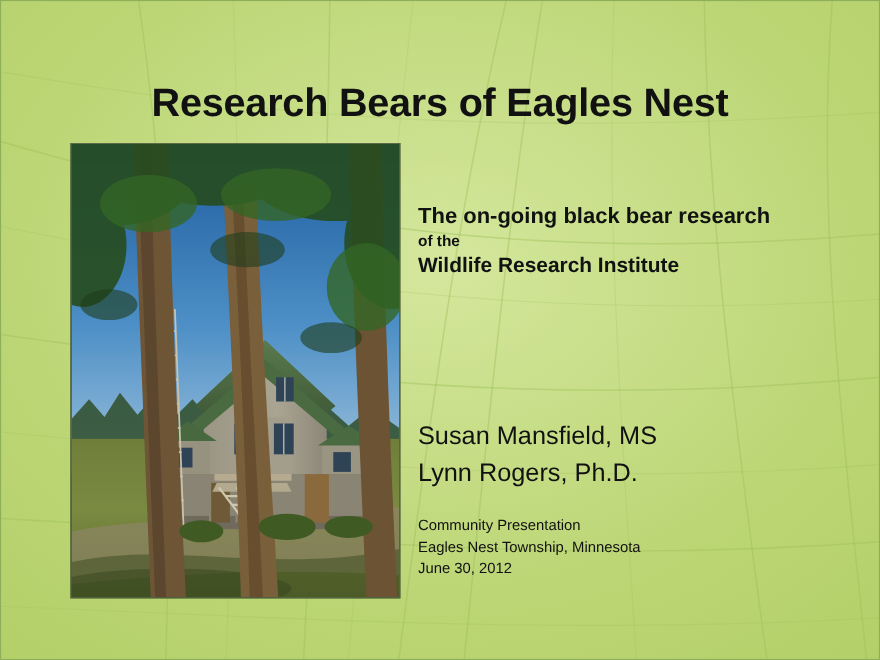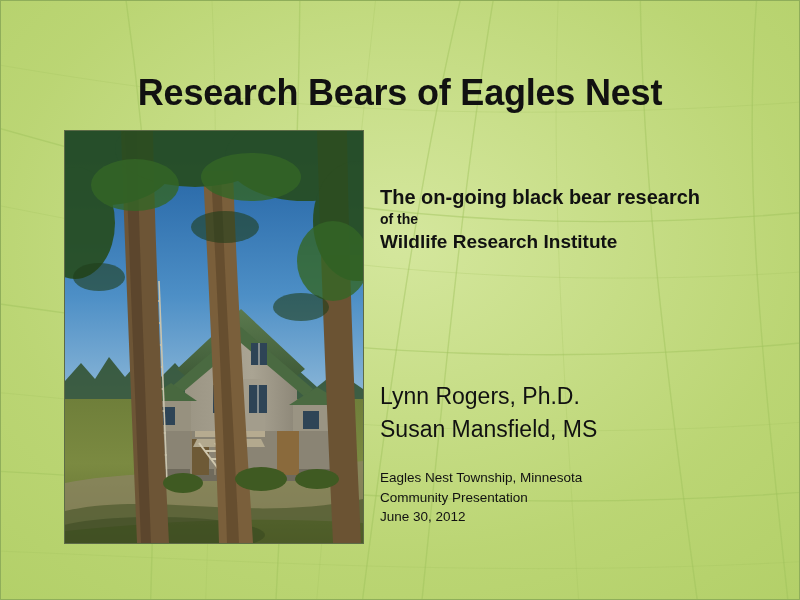--- a/index.html
+++ b/index.html
@@ -275,24 +275,24 @@
     </svg>
   </div>
 
   <div class="subtitle-block">
     <div class="sub-line1">The on-going black bear research</div>
     <div class="sub-line2">of the</div>
     <div class="sub-line3">Wildlife Research Institute</div>
   </div>
 
   <div class="authors">
+    <div class="author">Susan Mansfield, MS</div>
     <div class="author">Lynn Rogers, Ph.D.</div>
-    <div class="author">Susan Mansfield, MS</div>
   </div>
 
   <div class="footer">
+    <div class="footer-line">Community Presentation</div>
     <div class="footer-line">Eagles Nest Township, Minnesota</div>
-    <div class="footer-line">Community Presentation</div>
     <div class="footer-line">June 30, 2012</div>
   </div>
 
   <div class="slide-border"></div>
 </div>
 
 </body></html>

